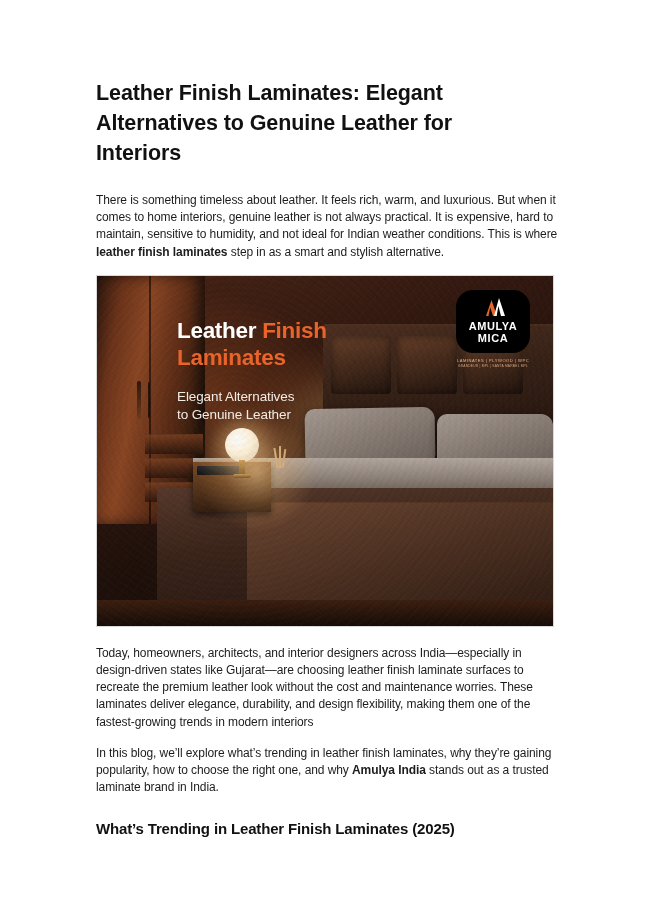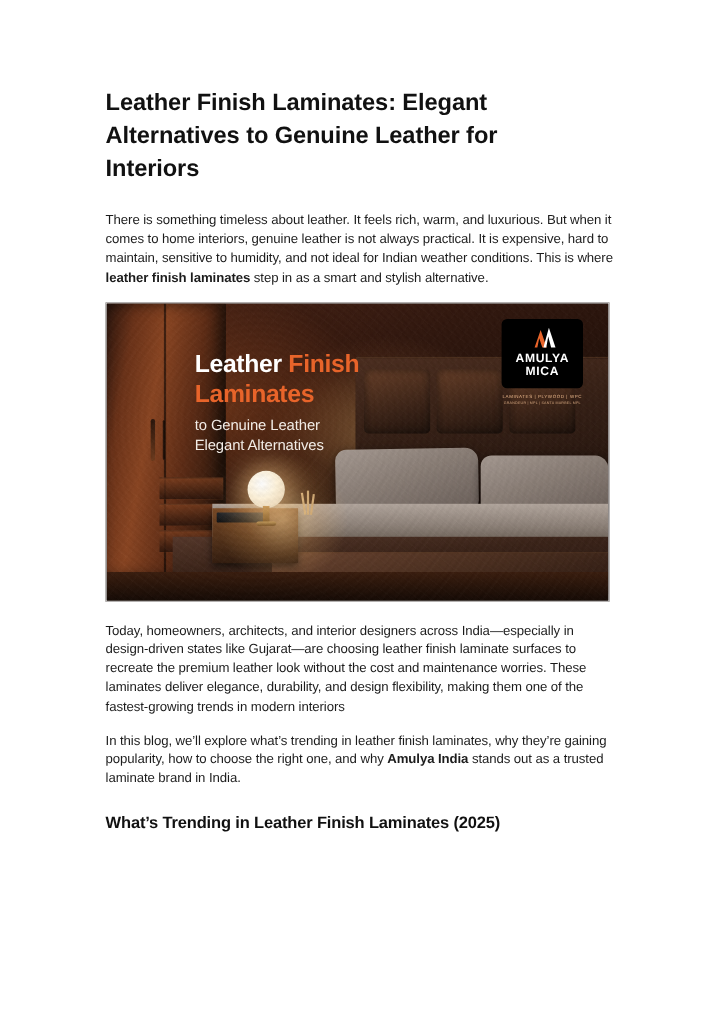--- a/index.html
+++ b/index.html
@@ -61,21 +61,21 @@
     font-weight: bold;
     color: #111111;
     margin-top: 22px;
     margin-bottom: 29px;
     letter-spacing: -0.15px;
   }
 
   
   .figure {
     width: 458px;
-    height: 272px;
+    height: 352px;
     margin: 12px 0 18px 0;
     border: 1px solid #d9d9d9;
     background: #1a0f0a;
     position: relative;
     overflow: hidden;
   }
 
   .banner {
     position: absolute;
     inset: 0;
@@ -268,21 +268,21 @@
     white-space: nowrap;
   }
   .banner-word-leather { color: #ffffff; }
   .banner-word-finish  { color: #e8642a; }
   .banner-line2 {
     font-size: 22.5px;
     line-height: 28px;
     font-weight: bold;
     color: #e8642a;
     letter-spacing: -0.3px;
-    margin-bottom: 6px;
+    margin-bottom: 16px;
   }
   .banner-sub {
     font-size: 13.5px;
     line-height: 18px;
     color: #f2ece6;
     font-weight: normal;
     letter-spacing: -0.1px;
   }
 
   
@@ -290,21 +290,21 @@
     position: absolute;
     right: 14px; top: 14px;
     width: 92px;
     z-index: 7;
     text-align: center;
   }
   .logo-card {
     width: 74px;
     margin: 0 auto;
     background: #000000;
-    border-radius: 5px;
+    border-radius: 17px;
     padding: 7px 4px 8px 4px;
   }
   .logo-mark {
     display: block;
     margin: 0 auto 3px auto;
   }
   .logo-name-1 {
     font-size: 11px;
     line-height: 12px;
     font-weight: bold;
@@ -384,22 +384,22 @@
 
         <div class="floor"></div>
         <div class="leather-texture"></div>
 
         <div class="banner-text">
           <div class="banner-line1">
             <span class="banner-word-leather">Leather</span>
             <span class="banner-word-finish">Finish</span>
           </div>
           <div class="banner-line2">Laminates</div>
+          <div class="banner-sub">Elegant Alternatives</div>
           <div class="banner-sub">to Genuine Leather</div>
-          <div class="banner-sub">Elegant Alternatives</div>
         </div>
 
         <div class="logo-block">
           <div class="logo-card">
             <svg class="logo-mark" width="32" height="20" viewBox="0 0 32 20">
               <polygon points="9,19 14.5,3 20,19 16,19 13.2,10.5 11.5,19" fill="#e8642a"></polygon>
               <polygon points="17,19 22,1 28,19 24,19 21.4,9 19.6,19" fill="#ffffff"></polygon>
             </svg>
             <div class="logo-name-1">AMULYA</div>
             <div class="logo-name-2">MICA</div>

